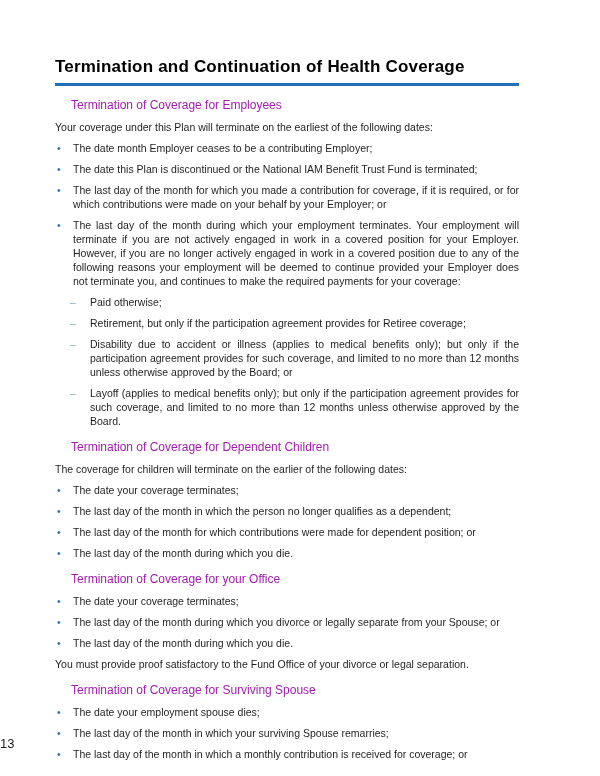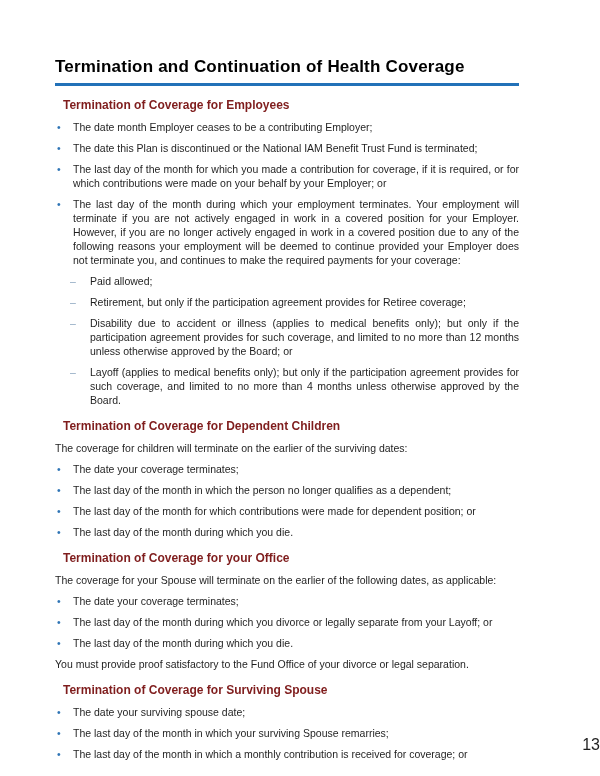--- a/index.html
+++ b/index.html
@@ -29,24 +29,24 @@
     color: #000000;
     letter-spacing: 0.2px;
     line-height: 22px;
   }
   .title-rule {
     height: 3px;
     background: #2271B8;
     margin: 5px 0 0 0;
   }
   .sec-heading {
-    margin: 12px 0 7px 8px;
+    margin: 12px 0 7px 16px;
     font-size: 12px;
-    font-weight: bold;
-    color: #7f1d1d;
+    font-weight: normal;
+    color: #a21caf;
     line-height: 15px;
   }
   .body-par {
     margin: 7px 0;
     font-size: 10.5px;
     line-height: 14px;
     color: #1f1f1f;
   }
   .bullet-row {
     display: flex;
@@ -72,109 +72,109 @@
   .sub-row .bullet-marker {
     width: 20px;
     padding-left: 0;
     color: #8CA6C0;
   }
   .page-number {
     position: absolute;
     left: 0;
     top: 736px;
     width: 600px;
-    text-align: right;
-    font-size: 16px;
+    text-align: left;
+    font-size: 13px;
     color: #1f1f1f;
   }
 </style>
 </head>
 <body>
 
 <div class="page">
   <h1 class="doc-title">Termination and Continuation of Health Coverage</h1>
   <div class="title-rule"></div>
   <main>
       <section>
         <h2 class="sec-heading">Termination of Coverage for Employees</h2>
+        <p class="body-par">Your coverage under this Plan will terminate on the earliest of the following dates:</p>
         <div class="bullet-row">
           <span class="bullet-marker">•</span>
           <div class="bullet-text">The date month Employer ceases to be a contributing Employer;</div>
         </div>
         <div class="bullet-row">
           <span class="bullet-marker">•</span>
           <div class="bullet-text">The date this Plan is discontinued or the National IAM Benefit Trust Fund is terminated;</div>
         </div>
         <div class="bullet-row">
           <span class="bullet-marker">•</span>
           <div class="bullet-text">The last day of the month for which you made a contribution for coverage, if it is required, or for which contributions were made on your behalf by your Employer; or</div>
         </div>
         <div class="bullet-row">
           <span class="bullet-marker">•</span>
           <div class="bullet-text">The last day of the month during which your employment terminates. Your employment will terminate if you are not actively engaged in work in a covered position for your Employer. However, if you are no longer actively engaged in work in a covered position due to any of the following reasons your employment will be deemed to continue provided your Employer does not terminate you, and continues to make the required payments for your coverage:</div>
         </div>
         <div class="bullet-row sub-row">
           <span class="bullet-marker">–</span>
-          <div class="bullet-text">Paid allowed;</div>
+          <div class="bullet-text">Paid otherwise;</div>
         </div>
         <div class="bullet-row sub-row">
           <span class="bullet-marker">–</span>
           <div class="bullet-text">Retirement, but only if the participation agreement provides for Retiree coverage;</div>
         </div>
         <div class="bullet-row sub-row">
           <span class="bullet-marker">–</span>
           <div class="bullet-text">Disability due to accident or illness (applies to medical benefits only); but only if the participation agreement provides for such coverage, and limited to no more than 12 months unless otherwise approved by the Board; or</div>
         </div>
         <div class="bullet-row sub-row">
           <span class="bullet-marker">–</span>
-          <div class="bullet-text">Layoff (applies to medical benefits only); but only if the participation agreement provides for such coverage, and limited to no more than 4 months unless otherwise approved by the Board.</div>
+          <div class="bullet-text">Layoff (applies to medical benefits only); but only if the participation agreement provides for such coverage, and limited to no more than 12 months unless otherwise approved by the Board.</div>
         </div>
       </section>
       <section>
         <h2 class="sec-heading">Termination of Coverage for Dependent Children</h2>
-        <p class="body-par">The coverage for children will terminate on the earlier of the surviving dates:</p>
+        <p class="body-par">The coverage for children will terminate on the earlier of the following dates:</p>
         <div class="bullet-row">
           <span class="bullet-marker">•</span>
           <div class="bullet-text">The date your coverage terminates;</div>
         </div>
         <div class="bullet-row">
           <span class="bullet-marker">•</span>
           <div class="bullet-text">The last day of the month in which the person no longer qualifies as a dependent;</div>
         </div>
         <div class="bullet-row">
           <span class="bullet-marker">•</span>
           <div class="bullet-text">The last day of the month for which contributions were made for dependent position; or</div>
         </div>
         <div class="bullet-row">
           <span class="bullet-marker">•</span>
           <div class="bullet-text">The last day of the month during which you die.</div>
         </div>
       </section>
       <section>
         <h2 class="sec-heading">Termination of Coverage for your Office</h2>
-        <p class="body-par">The coverage for your Spouse will terminate on the earlier of the following dates, as applicable:</p>
         <div class="bullet-row">
           <span class="bullet-marker">•</span>
           <div class="bullet-text">The date your coverage terminates;</div>
         </div>
         <div class="bullet-row">
           <span class="bullet-marker">•</span>
-          <div class="bullet-text">The last day of the month during which you divorce or legally separate from your Layoff; or</div>
+          <div class="bullet-text">The last day of the month during which you divorce or legally separate from your Spouse; or</div>
         </div>
         <div class="bullet-row">
           <span class="bullet-marker">•</span>
           <div class="bullet-text">The last day of the month during which you die.</div>
         </div>
         <p class="body-par">You must provide proof satisfactory to the Fund Office of your divorce or legal separation.</p>
       </section>
       <section>
         <h2 class="sec-heading">Termination of Coverage for Surviving Spouse</h2>
         <div class="bullet-row">
           <span class="bullet-marker">•</span>
-          <div class="bullet-text">The date your surviving spouse date;</div>
+          <div class="bullet-text">The date your employment spouse dies;</div>
         </div>
         <div class="bullet-row">
           <span class="bullet-marker">•</span>
           <div class="bullet-text">The last day of the month in which your surviving Spouse remarries;</div>
         </div>
         <div class="bullet-row">
           <span class="bullet-marker">•</span>
           <div class="bullet-text">The last day of the month in which a monthly contribution is received for coverage; or</div>
         </div>
       </section>

